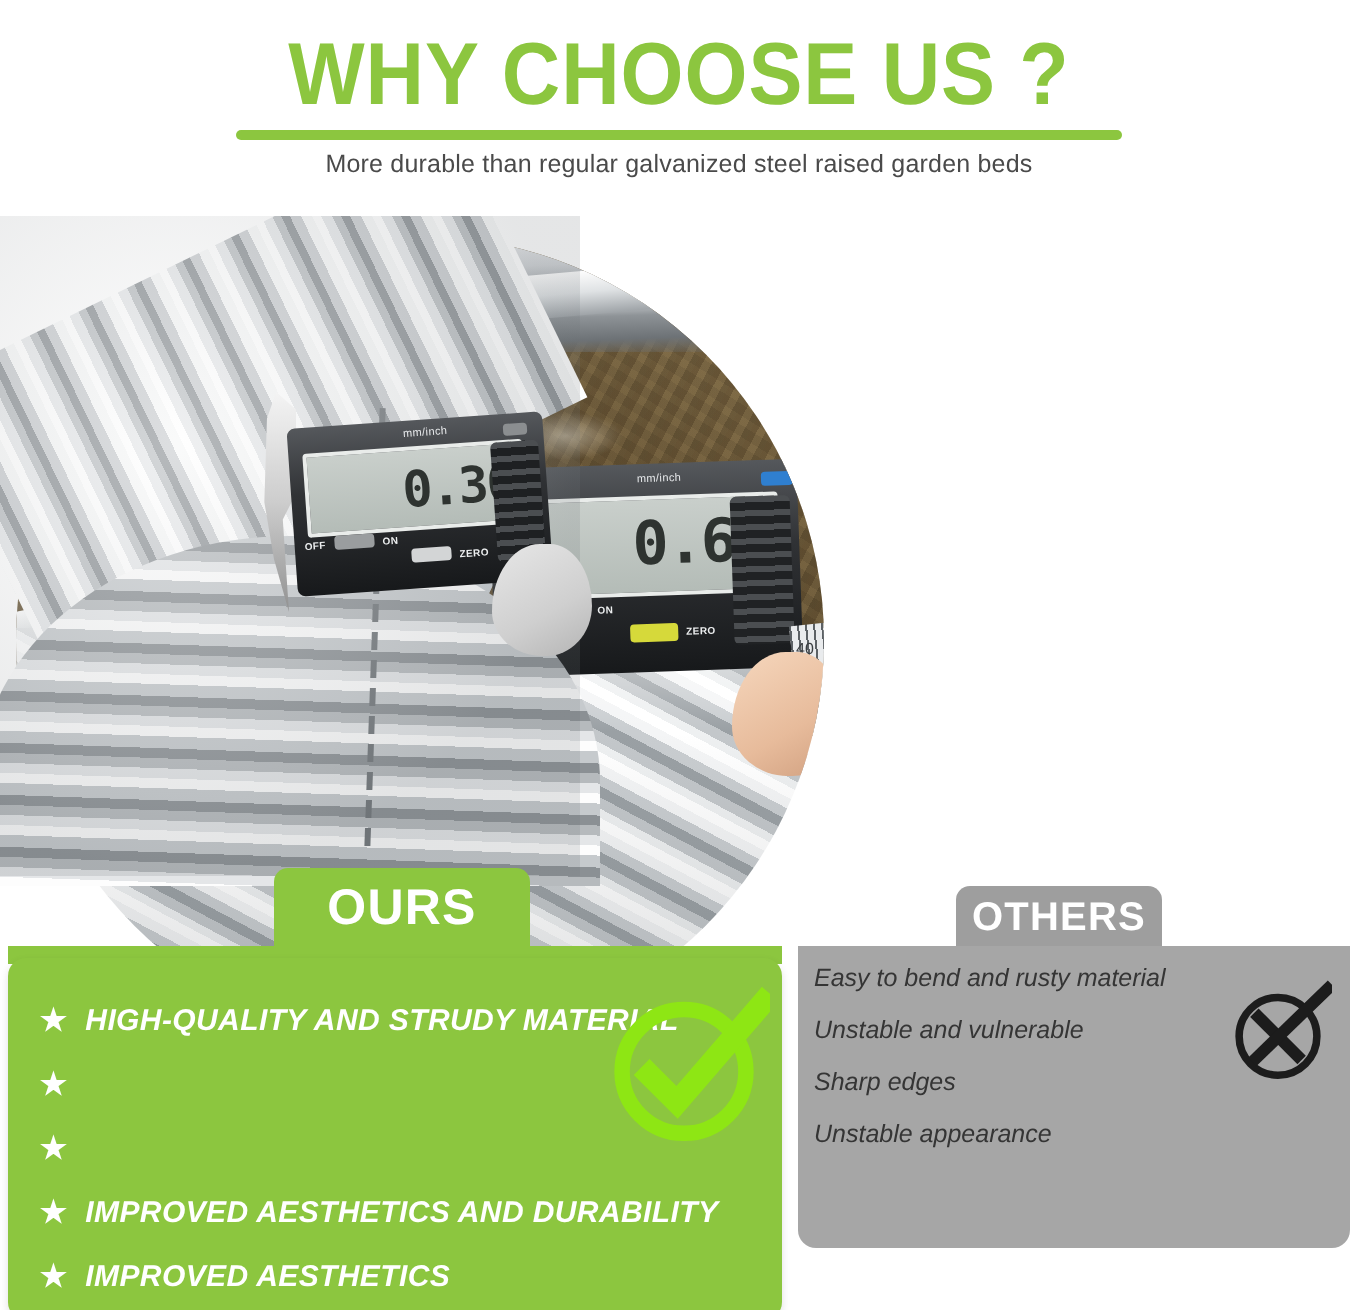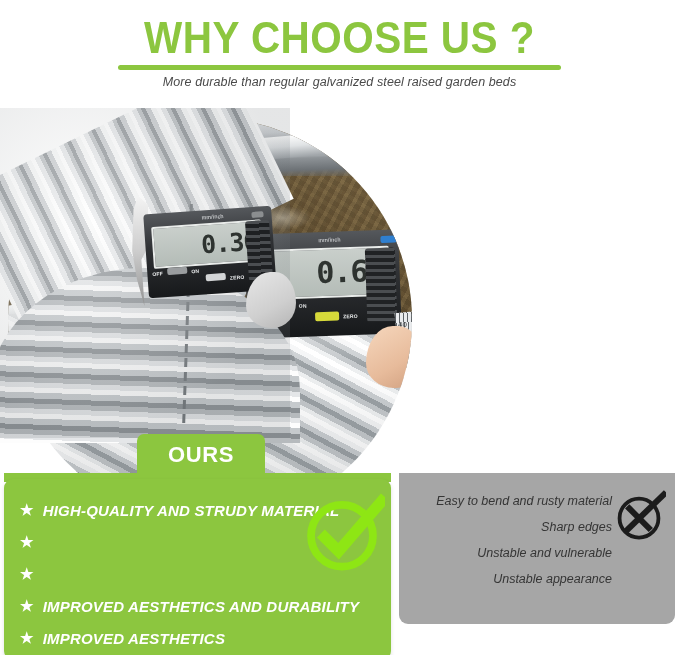--- a/index.html
+++ b/index.html
@@ -48,21 +48,20 @@
     height: 5px;
     border-radius: 3px;
     background: #8CC63F;
   }
   #subtitle {
     position: absolute;
     left: 0; top: 63px;
     width: 679px;
     text-align: center;
     font-size: 12.5px;
-    font-style: italic;
     color: #4a4a4a;
     letter-spacing: 0.1px;
   }
 
   
   #photos {
     position: absolute;
     left: 0; top: 96px;
     width: 679px;
     height: 372px;
@@ -270,21 +269,21 @@
     justify-content: center;
     color: #ffffff;
     font-weight: bold;
     letter-spacing: .6px;
     border-radius: 7px 7px 0 0;
   }
   #badge-ours {
     left: 137px; top: 422px;
     width: 128px; height: 41px;
     background: #8CC63F;
-    font-size: 22px;
+    font-size: 25px;
   }
   #badge-others {
     left: 478px; top: 431px;
     width: 103px; height: 33px;
     background: #9e9e9e;
     font-size: 20px;
   }
 
   
   #panel-ours {
@@ -325,23 +324,23 @@
 
   #panel-others {
     position: absolute;
     left: 399px; top: 464px;
     width: 276px; height: 148px;
     background: #a6a6a6;
     border-radius: 0 0 9px 9px;
   }
   #others-list {
     position: absolute;
-    left: 8px; top: 12px;
+    left: 8px; top: 0;
     width: 205px;
-    text-align: right;
+    text-align: left;
   }
   .others-item {
     height: 26px;
     line-height: 26px;
     color: #353535;
     font-style: italic;
     font-size: 12.5px;
     white-space: nowrap;
   }
   #x-icon {
@@ -432,20 +431,23 @@
         </div>
         <div class="finger" style="left:126px; top:76px; width:50px; height:56px; background:linear-gradient(150deg,#e7e7e7 0%,#cfcfcf 60%,#b4b4b4 100%);"></div>
       </div>
     </div>
 
   </div>
 
   <div id="badge-ours" class="tab-badge">
     <span>OURS</span>
   </div>
+  <div id="badge-others" class="tab-badge">
+    <span>OTHERS</span>
+  </div>
 
   <div id="green-strip"></div>
   <div id="gray-strip"></div>
 
   <div id="panel-ours">
     <div id="ours-list">
       <div class="ours-item">
         <span class="ours-star">★</span>
         <span>HIGH-QUALITY AND STRUDY MATERIAL</span>
       </div>
@@ -467,22 +469,22 @@
 
     <svg id="check-icon" viewBox="0 0 100 100">
       <circle cx="50" cy="52" r="36" fill="none" stroke="#8EE614" stroke-width="9"></circle>
       <path d="M30 54 L46 70 L96 12" fill="none" stroke="#8EE614" stroke-width="13" stroke-linecap="square" stroke-linejoin="miter"></path>
     </svg>
   </div>
 
   <div id="panel-others">
     <div id="others-list">
       <div class="others-item">Easy to bend and rusty material</div>
+      <div class="others-item">Unstable and vulnerable</div>
       <div class="others-item">Sharp edges</div>
-      <div class="others-item">Unstable and vulnerable</div>
       <div class="others-item">Unstable appearance</div>
     </div>
 
     <svg id="x-icon" viewBox="0 0 100 100">
       <circle cx="50" cy="54" r="36" fill="none" stroke="#1c1c1c" stroke-width="7"></circle>
       <path d="M32 36 L68 72" fill="none" stroke="#1c1c1c" stroke-width="11" stroke-linecap="square"></path>
       <path d="M30 74 L96 10" fill="none" stroke="#1c1c1c" stroke-width="11" stroke-linecap="square"></path>
     </svg>
   </div>
 

